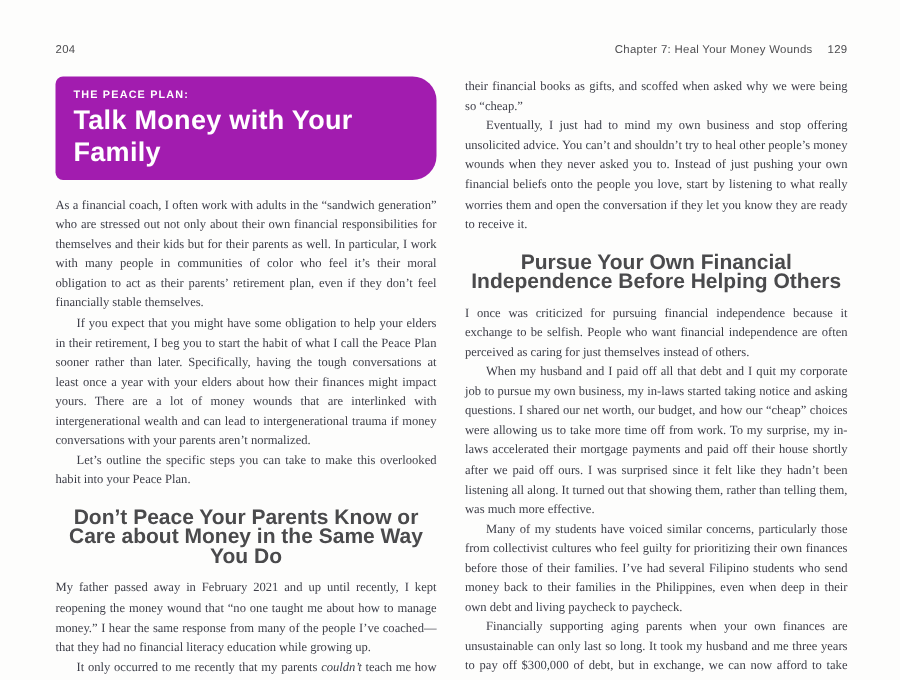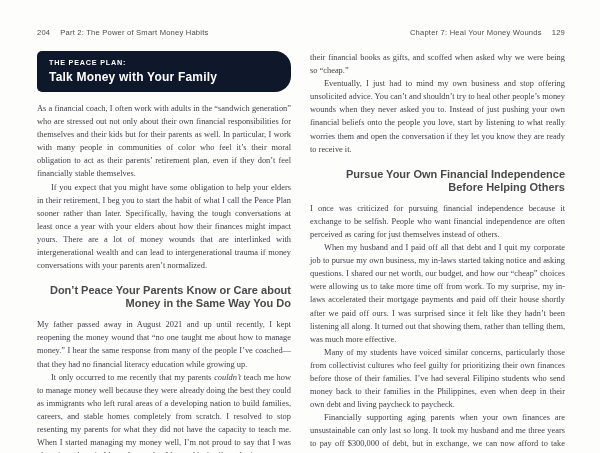--- a/index.html
+++ b/index.html
@@ -33,80 +33,80 @@
     color: #4d4d50;
     margin-bottom: 14px;
   }
   .running-head .folio { font-weight: 400; }
   .page-left  .running-head { justify-content: flex-start; }
   .page-left  .running-head .folio { margin-right: 10px; }
   .page-right .running-head { justify-content: flex-end; }
   .page-right .running-head .folio { margin-left: 10px; }
 
   .callout {
-    background: #0f172a;
+    background: #a21caf;
     border-radius: 5px 16px 16px 5px;
     padding: 7px 12px 8px 12px;
     color: #ffffff;
     font-family: "Liberation Sans", sans-serif;
     margin-bottom: 10px;
   }
   .callout .kicker {
     font-size: 7.2px;
     font-weight: 700;
     letter-spacing: 0.8px;
     margin-bottom: 3px;
   }
   .callout .title {
-    font-size: 12px;
+    font-size: 18px;
     font-weight: 700;
     letter-spacing: 0.2px;
   }
 
   .body-text {
     font-size: 8.4px;
     line-height: 13.1px;
     color: #3d3e48;
     text-align: justify;
   }
   .body-text p { margin: 0; }
   .body-text p.indent { text-indent: 14px; font-family: Liberation Serif, serif; }
   .body-text .ital { font-style: italic; }
 
   .subheading {
     font-family: "Liberation Sans", sans-serif;
-    font-size: 11px;
+    font-size: 14px;
     line-height: 13px;
     font-weight: 700;
     color: #4a4a4c;
     margin: 12px 0 8px 0;
-    text-align: right;
+    text-align: center;
   }
 </style>
 </head>
 <body>
 
 <div class="spread">
 
   <div class="page page-left">
     <div class="running-head">
       <span class="folio">204</span>
-      <span>Part 2: The Power of Smart Money Habits</span>
     </div>
 
     <div class="callout">
       <div class="kicker">THE PEACE PLAN:</div>
       <div class="title">Talk Money with Your Family</div>
     </div>
 
     <div class="body-text">
       <p>As a financial coach, I often work with adults in the “sandwich generation” who are stressed out not only about their own financial responsibilities for themselves and their kids but for their parents as well. In particular, I work with many people in communities of color who feel it’s their moral obligation to act as their parents’ retirement plan, even if they don’t feel financially stable themselves.</p>
       <p class="indent">If you expect that you might have some obligation to help your elders in their retirement, I beg you to start the habit of what I call the Peace Plan sooner rather than later. Specifically, having the tough conversations at least once a year with your elders about how their finances might impact yours. There are a lot of money wounds that are interlinked with intergenerational wealth and can lead to intergenerational trauma if money conversations with your parents aren’t normalized.</p>
+      <p class="indent">Let’s outline the specific steps you can take to make this overlooked habit into your Peace Plan.</p>
       <div class="subheading">Don’t Peace Your Parents Know or Care about Money in the Same Way You Do</div>
-      <p>My father passed away in August 2021 and up until recently, I kept reopening the money wound that “no one taught me about how to manage money.” I hear the same response from many of the people I’ve coached—that they had no financial literacy education while growing up.</p>
+      <p>My father passed away in February 2021 and up until recently, I kept reopening the money wound that “no one taught me about how to manage money.” I hear the same response from many of the people I’ve coached—that they had no financial literacy education while growing up.</p>
       <p class="indent"><span>It only occurred to me recently that my parents </span><span class="ital">couldn’t</span><span> teach me how to manage money well because they were already doing the best they could as immigrants who left rural areas of a developing nation to build families, careers, and stable homes completely from scratch. I resolved to stop resenting my parents for what they did not have the capacity to teach me. When I started managing my money well, I’m not proud to say that I was obnoxious about it. I brought up what I learned in family gatherings,</span></p>
     </div>
   </div>
 
   <div class="page page-right">
     <div class="running-head">
       <span>Chapter 7: Heal Your Money Wounds</span>
       <span class="folio">129</span>
     </div>
 

